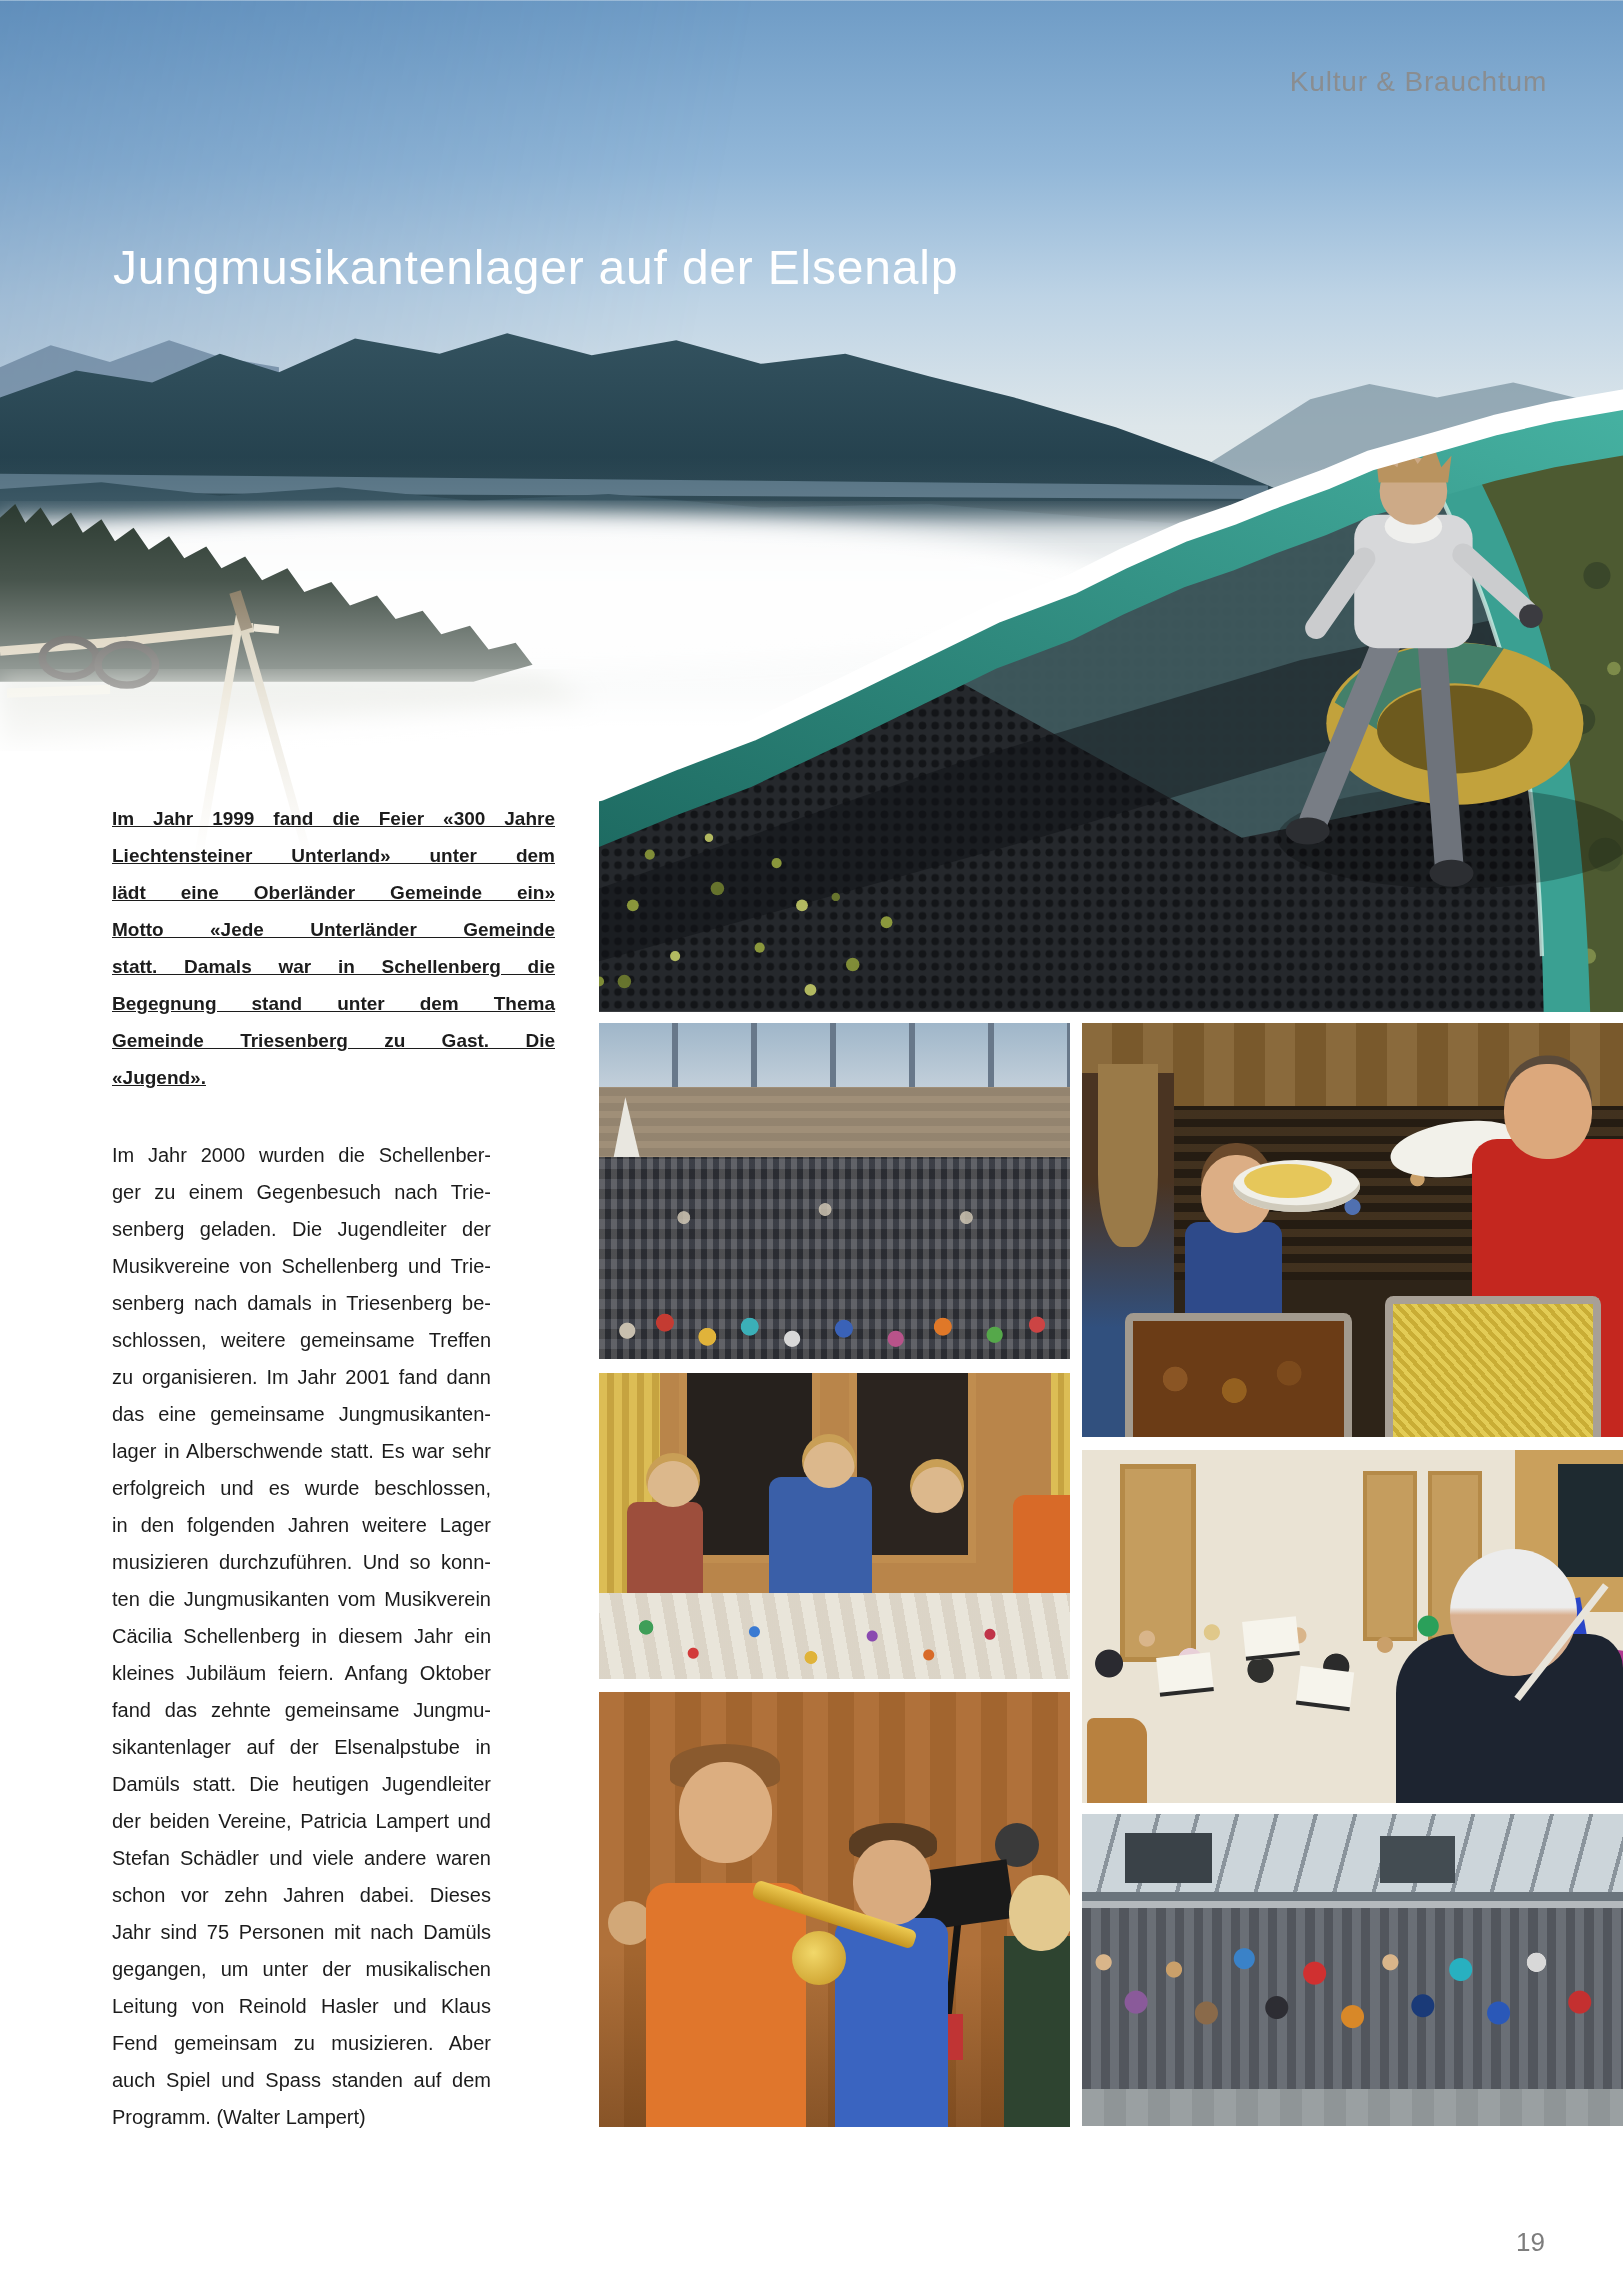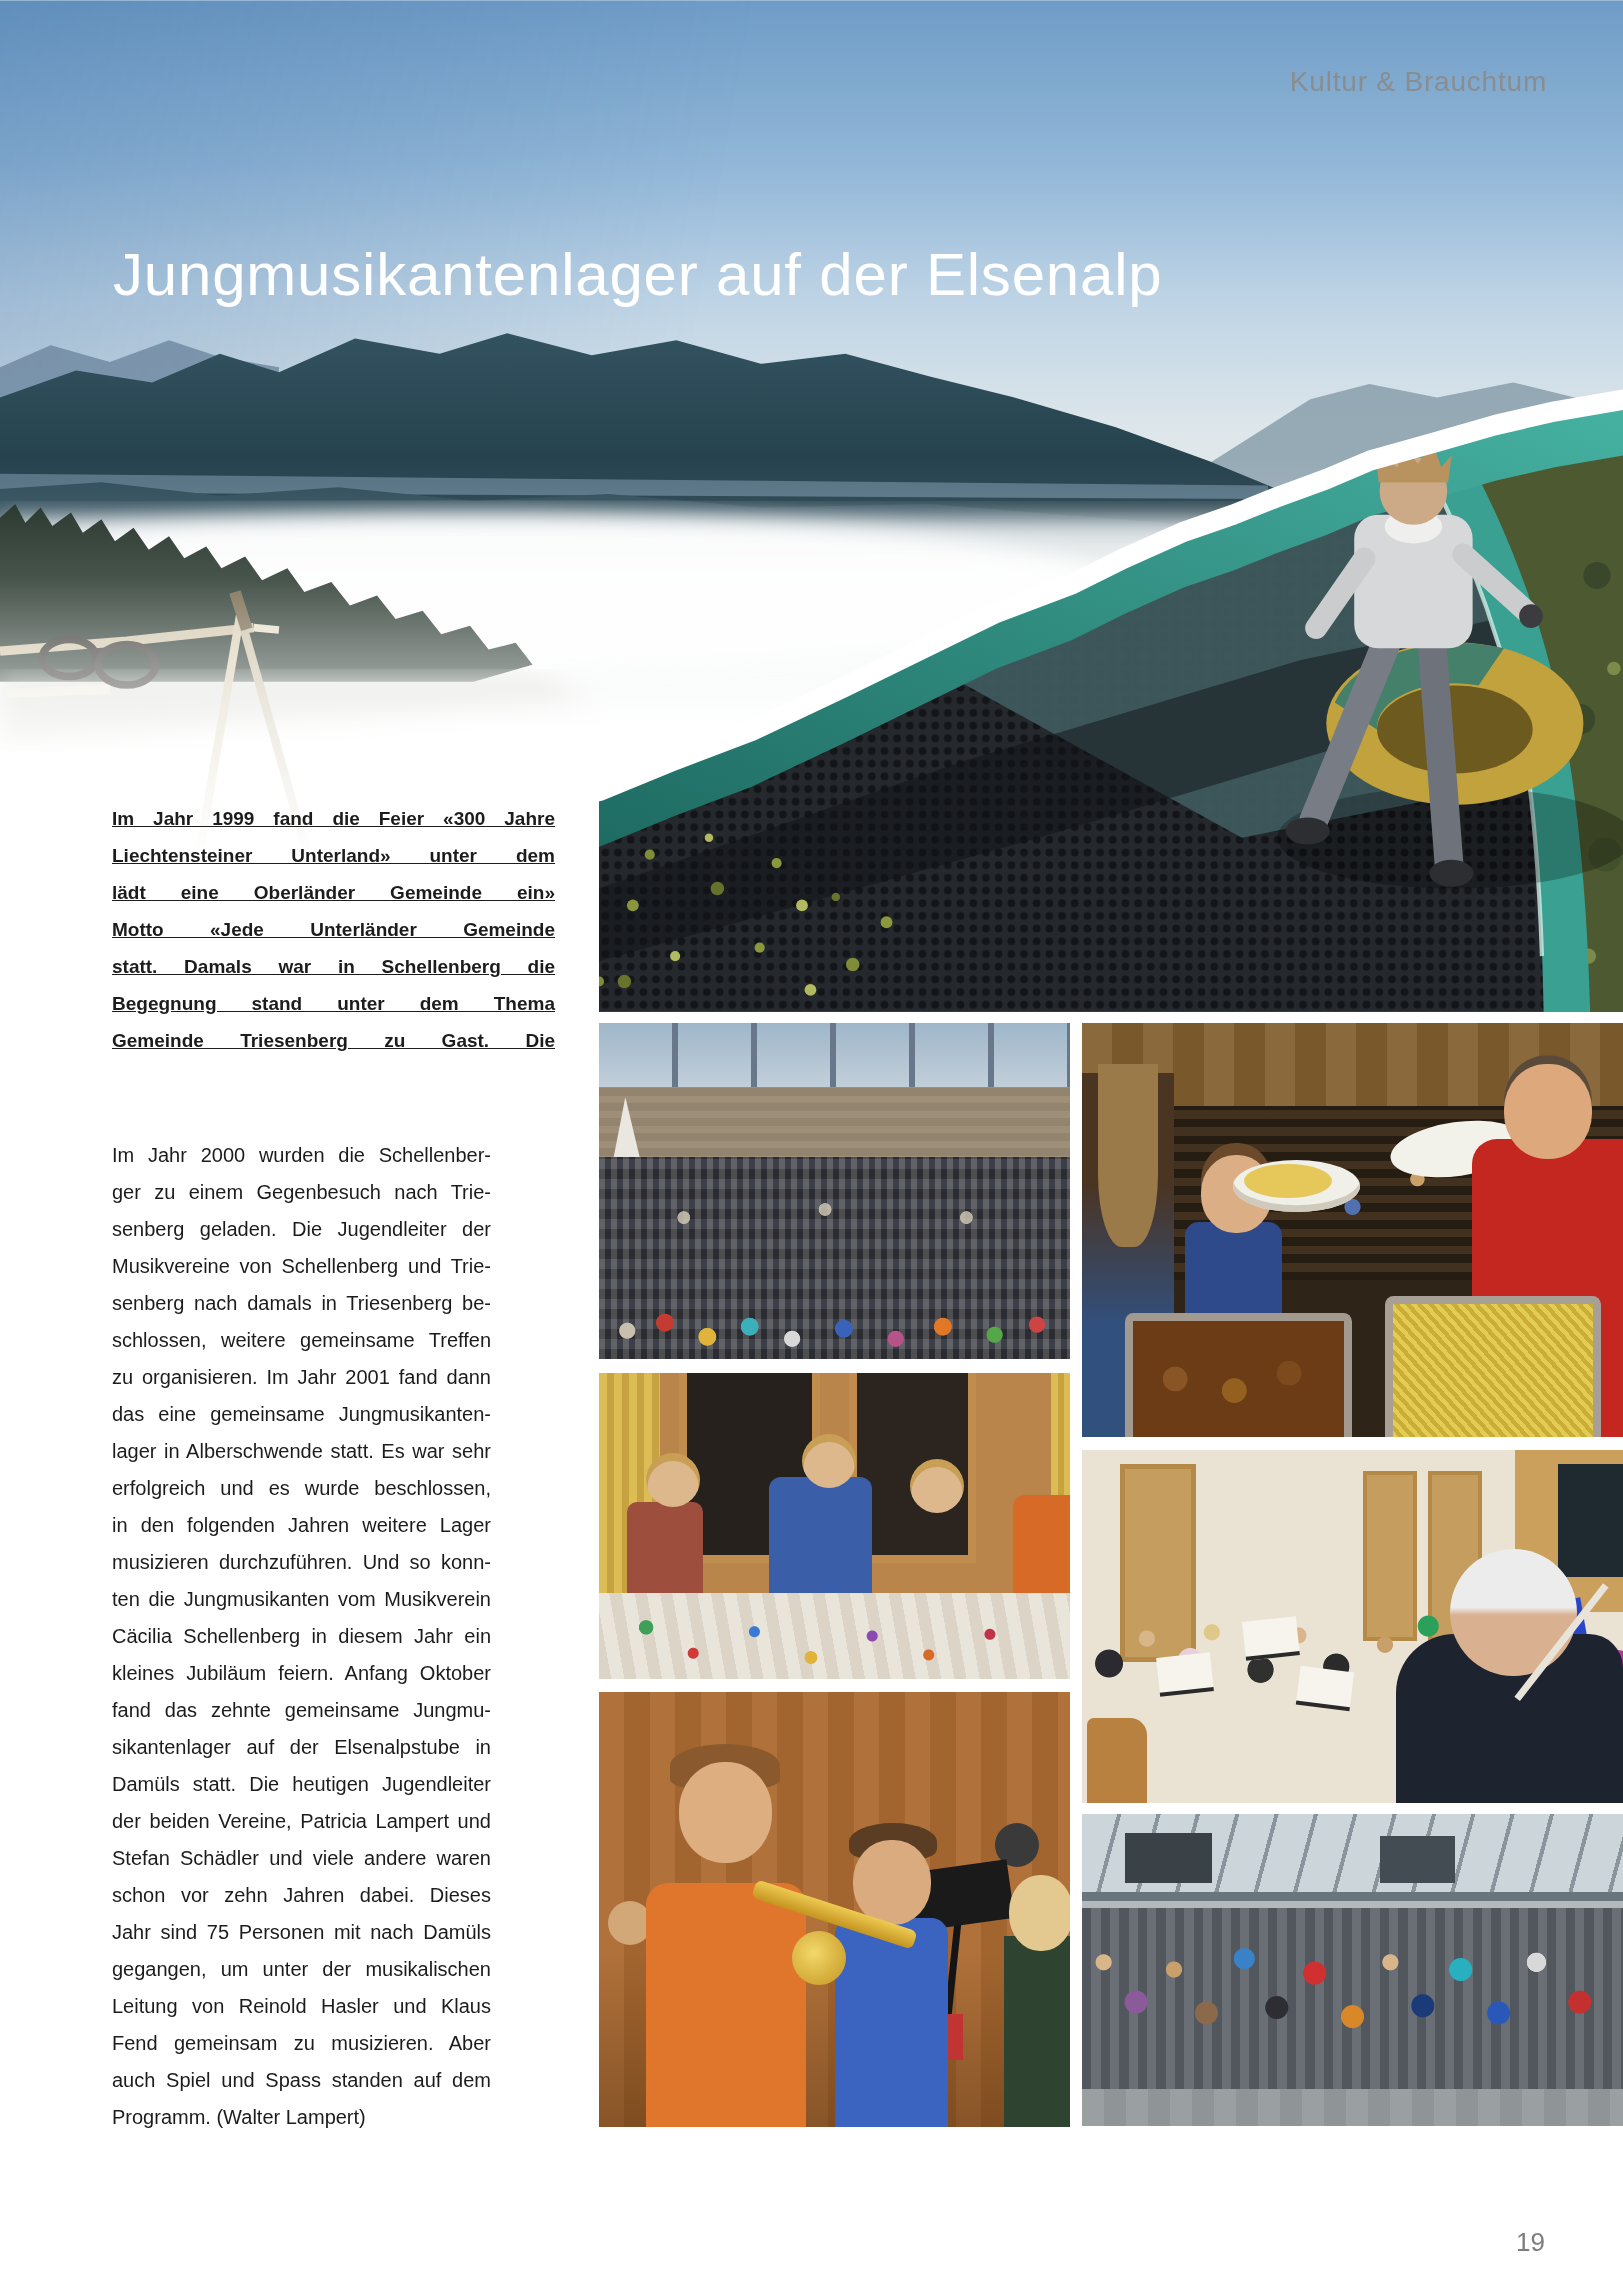--- a/index.html
+++ b/index.html
@@ -7,21 +7,21 @@
     --page-number-text:#7d7d7d; --background:#ffffff; --slide-rail-teal:#2f9a8c;
   }
   *{box-sizing:border-box; margin:0; padding:0;}
   body{background:#fff; font-family:"Liberation Sans", sans-serif;}
   .page{position:relative; width:1623px; height:2295px; background:var(--background); overflow:hidden;}
 
   
   .hero{position:absolute; left:0; top:0; width:1623px; height:1015px;}
   .hero svg{display:block; width:100%; height:100%;}
   .section-header{position:absolute; top:66px; right:76px; font-size:28px; letter-spacing:0.8px; color:var(--header-text);}
-  .page-title{position:absolute; left:113px; top:240px; font-size:60px; font-weight:400; color:var(--title-text); white-space:nowrap; letter-spacing:0.8px;}
+  .page-title{position:absolute; left:113px; top:240px; font-size:48px; font-weight:400; color:var(--title-text); white-space:nowrap; letter-spacing:0.8px;}
 
   
   .slide-photo{position:absolute; left:599px; top:364px; width:1025px; height:648px;}
   .slide-photo svg{display:block; width:100%; height:100%;}
 
   
   .intro{position:absolute; left:112px; top:800px; width:443px; font-size:19px; font-weight:bold; line-height:37px; color:var(--body-text);text-decoration:underline;}
   .article-body{position:absolute; left:112px; top:1137px; width:379px; font-size:20px; line-height:37px; color:var(--body-text);}
   .jline{text-align:justify; text-align-last:justify;}
   .jline-last{text-align-last:left;}
@@ -332,20 +332,21 @@
   </div>
 
   <div class="intro">
       <div class="jline">Im Jahr 1999 fand die Feier «300 Jahre</div>
       <div class="jline">Liechtensteiner Unterland» unter dem</div>
       <div class="jline">lädt eine Oberländer Gemeinde ein»</div>
       <div class="jline">Motto «Jede Unterländer Gemeinde</div>
       <div class="jline">statt. Damals war in Schellenberg die</div>
       <div class="jline">Begegnung stand unter dem Thema</div>
       <div class="jline">Gemeinde Triesenberg zu Gast. Die</div>
+      <div class="jline jline-last">«Jugend».</div>
     </div>
   <div class="article-body">
       <div class="jline">Im Jahr 2000 wurden die Schellenber-</div>
       <div class="jline">ger zu einem Gegenbesuch nach Trie-</div>
       <div class="jline">senberg geladen. Die Jugendleiter der</div>
       <div class="jline">Musikvereine von Schellenberg und Trie-</div>
       <div class="jline">senberg nach damals in Triesenberg be-</div>
       <div class="jline">schlossen, weitere gemeinsame Treffen</div>
       <div class="jline">zu organisieren. Im Jahr 2001 fand dann</div>
       <div class="jline">das eine gemeinsame Jungmusikanten-</div>

